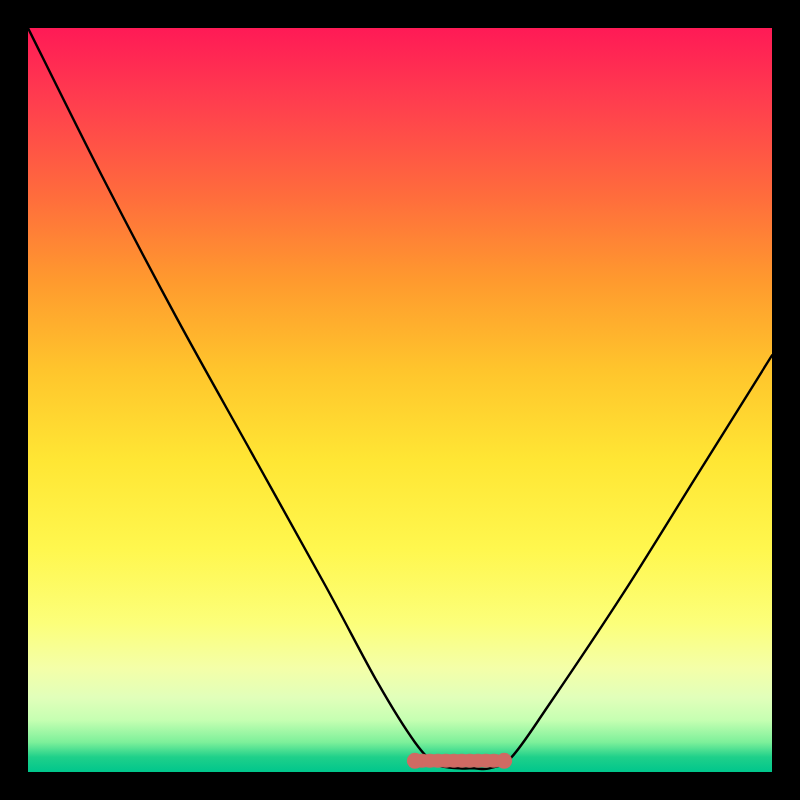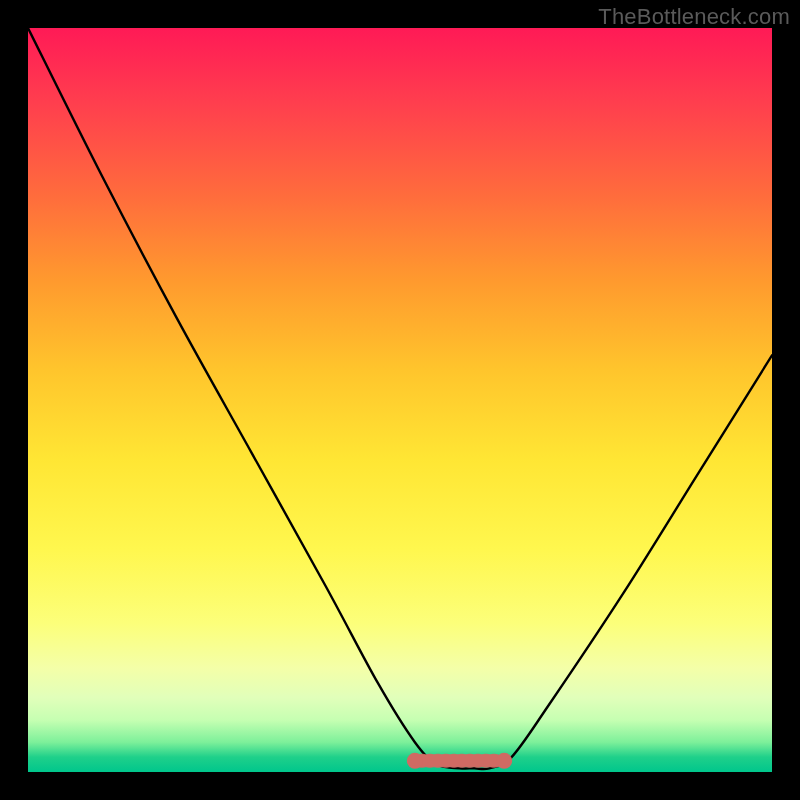--- a/index.html
+++ b/index.html
@@ -64,14 +64,13 @@
     <svg viewBox="0 0 744 744" preserveAspectRatio="none">
       <path id="curve-path" fill="none" stroke="#000" stroke-width="2.4" stroke-linecap="round" d="M 0,0 C 12.4,24.799999999999994 49.60000000000001,100.43999999999994 74.4,148.79999999999995 C 99.2,197.15999999999997 124.00000000000001,244.28000000000003 148.8,290.16 C 173.60000000000002,336.04 198.39999999999998,379.44 223.2,424.08 C 248,468.71999999999997 276.52000000000004,519.56 297.6,558 C 318.68,596.44 334.8,628.6800000000001 349.68,654.72 C 364.56,680.76 376.96,700.6 386.88,714.24 C 396.8,727.88 401.76000000000005,732.2199999999999 409.20000000000005,736.56 C 416.64000000000004,740.9 425.32,739.66 431.52,740.28 C 437.71999999999997,740.9 441.44,740.28 446.4,740.28 C 451.35999999999996,740.28 455.08,742.14 461.28,740.28 C 467.47999999999996,738.42 473.68,739.66 483.6,729.12 C 493.52000000000004,718.58 502.19999999999993,704.3199999999999 520.8,677.04 C 539.4,649.76 570.4000000000001,603.8800000000001 595.2,565.44 C 620,527 644.8000000000001,486.08 669.6,446.4 C 694.4,406.71999999999997 731.6,347.19999999999993 744,327.35999999999996"></path>
       <g id="marker-band">
           <line x1="386.88" x2="476.16" y1="732.84" y2="732.84" stroke="#d06a63" stroke-width="12" stroke-linecap="round"></line>
           <line x1="392.88" x2="470.16" y1="732.84" y2="732.84" stroke="#d06a63" stroke-width="14" stroke-linecap="round" stroke-dasharray="2 6" opacity="0.9"></line>
           <circle cx="386.88" cy="732.84" r="8" fill="#d06a63"></circle>
           <circle cx="476.16" cy="732.84" r="8" fill="#d06a63"></circle>
         </g>
     </svg>
   </div>
-  <div class="watermark">TheBottleneck.com</div>
 </div>
 
 </body></html>

